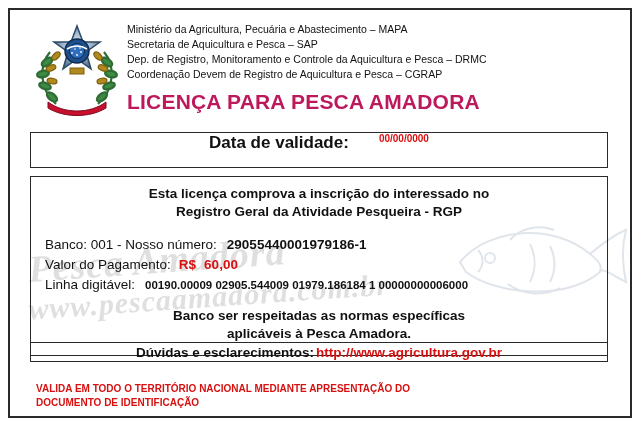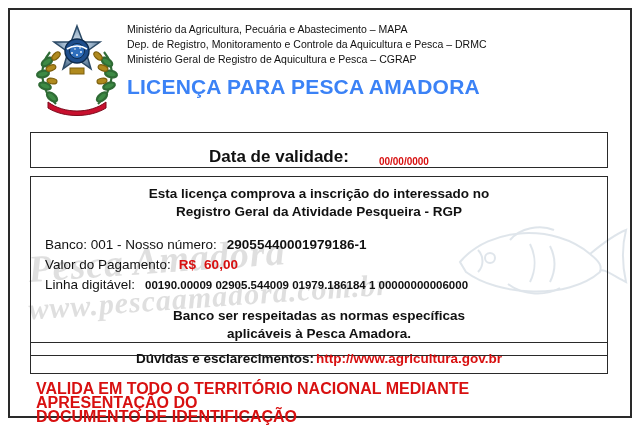--- a/index.html
+++ b/index.html
@@ -98,39 +98,39 @@
   .org-line {
     font-size: 10.5px;
     color: #111;
     line-height: 15px;
     white-space: nowrap;
   }
   .doc-title {
     margin-top: 8px;
     font-size: 21px;
     font-weight: bold;
-    color: #3b82f6;
+    color: #be185d;
     letter-spacing: 0.2px;
   }
 
   
   .box {
     position: absolute;
     left: 30px;
     width: 578px;
     border: 1.5px solid #2a2a2a;
     background: transparent;
     box-sizing: border-box;
     z-index: 10;
   }
   .box-validade {
     top: 132px;
     height: 36px;
     display: flex;
-    align-items: flex-end;
+    align-items: flex-start;
     justify-content: center;
   }
   .validade-label {
     font-size: 17px;
     font-weight: bold;
     color: #111;
   }
   .validade-value {
     font-size: 10px;
     font-weight: bold;
@@ -181,21 +181,21 @@
     margin-top: 12px;
     text-align: center;
     font-size: 13.5px;
     font-weight: bold;
     color: #111;
     line-height: 18px;
   }
 
   .box-duvidas {
     top: 342px;
-    height: 32px;
+    height: 20px;
     display: flex;
     align-items: center;
     justify-content: center;
   }
   .duvidas-label {
     font-size: 13.5px;
     font-weight: bold;
     color: #111;
   }
   .duvidas-link {
@@ -204,21 +204,21 @@
     color: #d81010;
     margin-left: 2px;
     text-decoration: none;
   }
 
   .footer-note {
     position: absolute;
     left: 36px;
     top: 382px;
     width: 570px;
-    font-size: 16px;
+    font-size: 10px;
     font-weight: bold;
     color: #d81010;
     line-height: 14px;
     z-index: 10;
   }
 </style>
 </head>
 <body>
 
 <div class="page">
@@ -288,22 +288,23 @@
           <circle cx="46" cy="30" r="0.8"></circle>
         </g>
 
         <path d="M14 84 C 30 96, 56 96, 72 84 L 72 90 C 56 100, 30 100, 14 90 Z" fill="#c8102e" stroke="#7d0a1c" stroke-width="1"></path>
 
         <rect x="36" y="50" width="14" height="6" fill="#b08a1e" stroke="#7d5f0d" stroke-width="1"></rect>
       </svg>
     </div>
     <div class="header-text">
       <div class="org-line">Ministério da Agricultura, Pecuária e Abastecimento – MAPA</div>
+      <div class="org-line">Secretaria de Aquicultura e Pesca – SAP</div>
       <div class="org-line">Dep. de Registro, Monitoramento e Controle da Aquicultura e Pesca – DRMC</div>
-      <div class="org-line">Ministério Geral de Registro de Aquicultura e Pesca – CGRAP</div>
+      <div class="org-line">Coordenação Devem de Registro de Aquicultura e Pesca – CGRAP</div>
       <div class="doc-title">LICENÇA PARA PESCA AMADORA</div>
     </div>
   </div>
 
   <div class="box box-validade">
     <span class="validade-label">Data de validade:</span>
     <span class="validade-value">00/00/0000</span>
   </div>
 
   <div class="box box-main">

